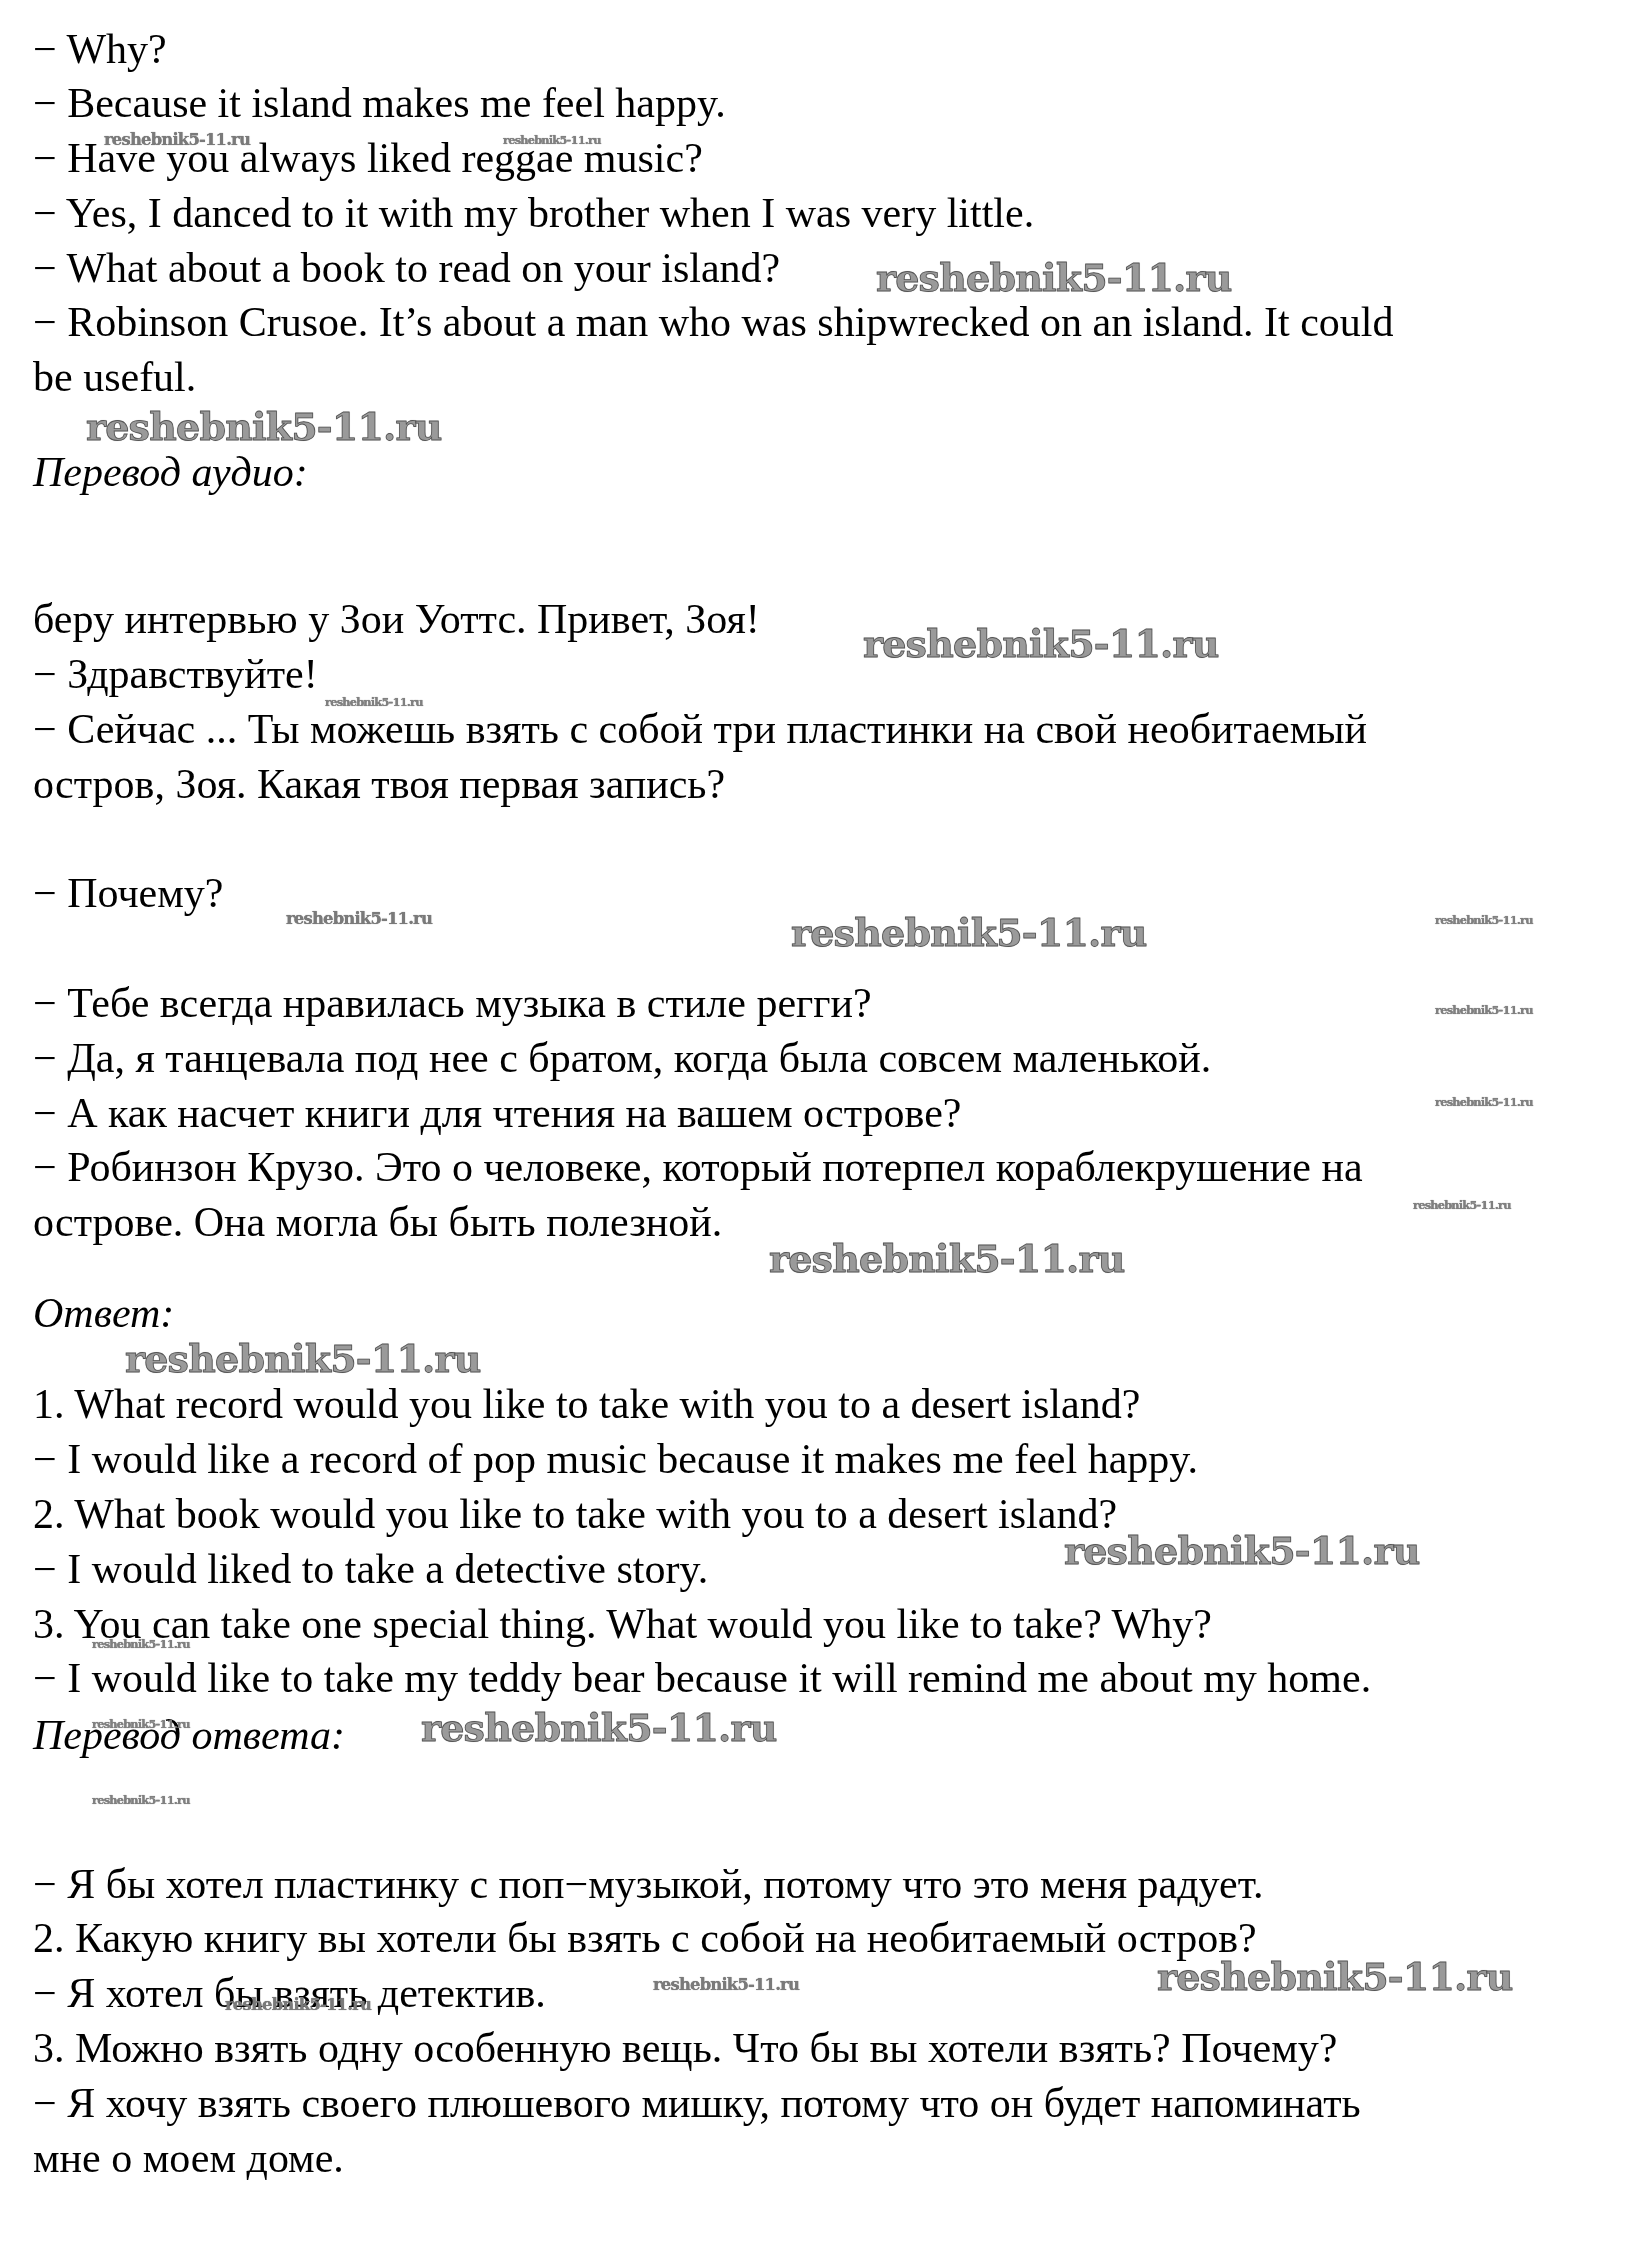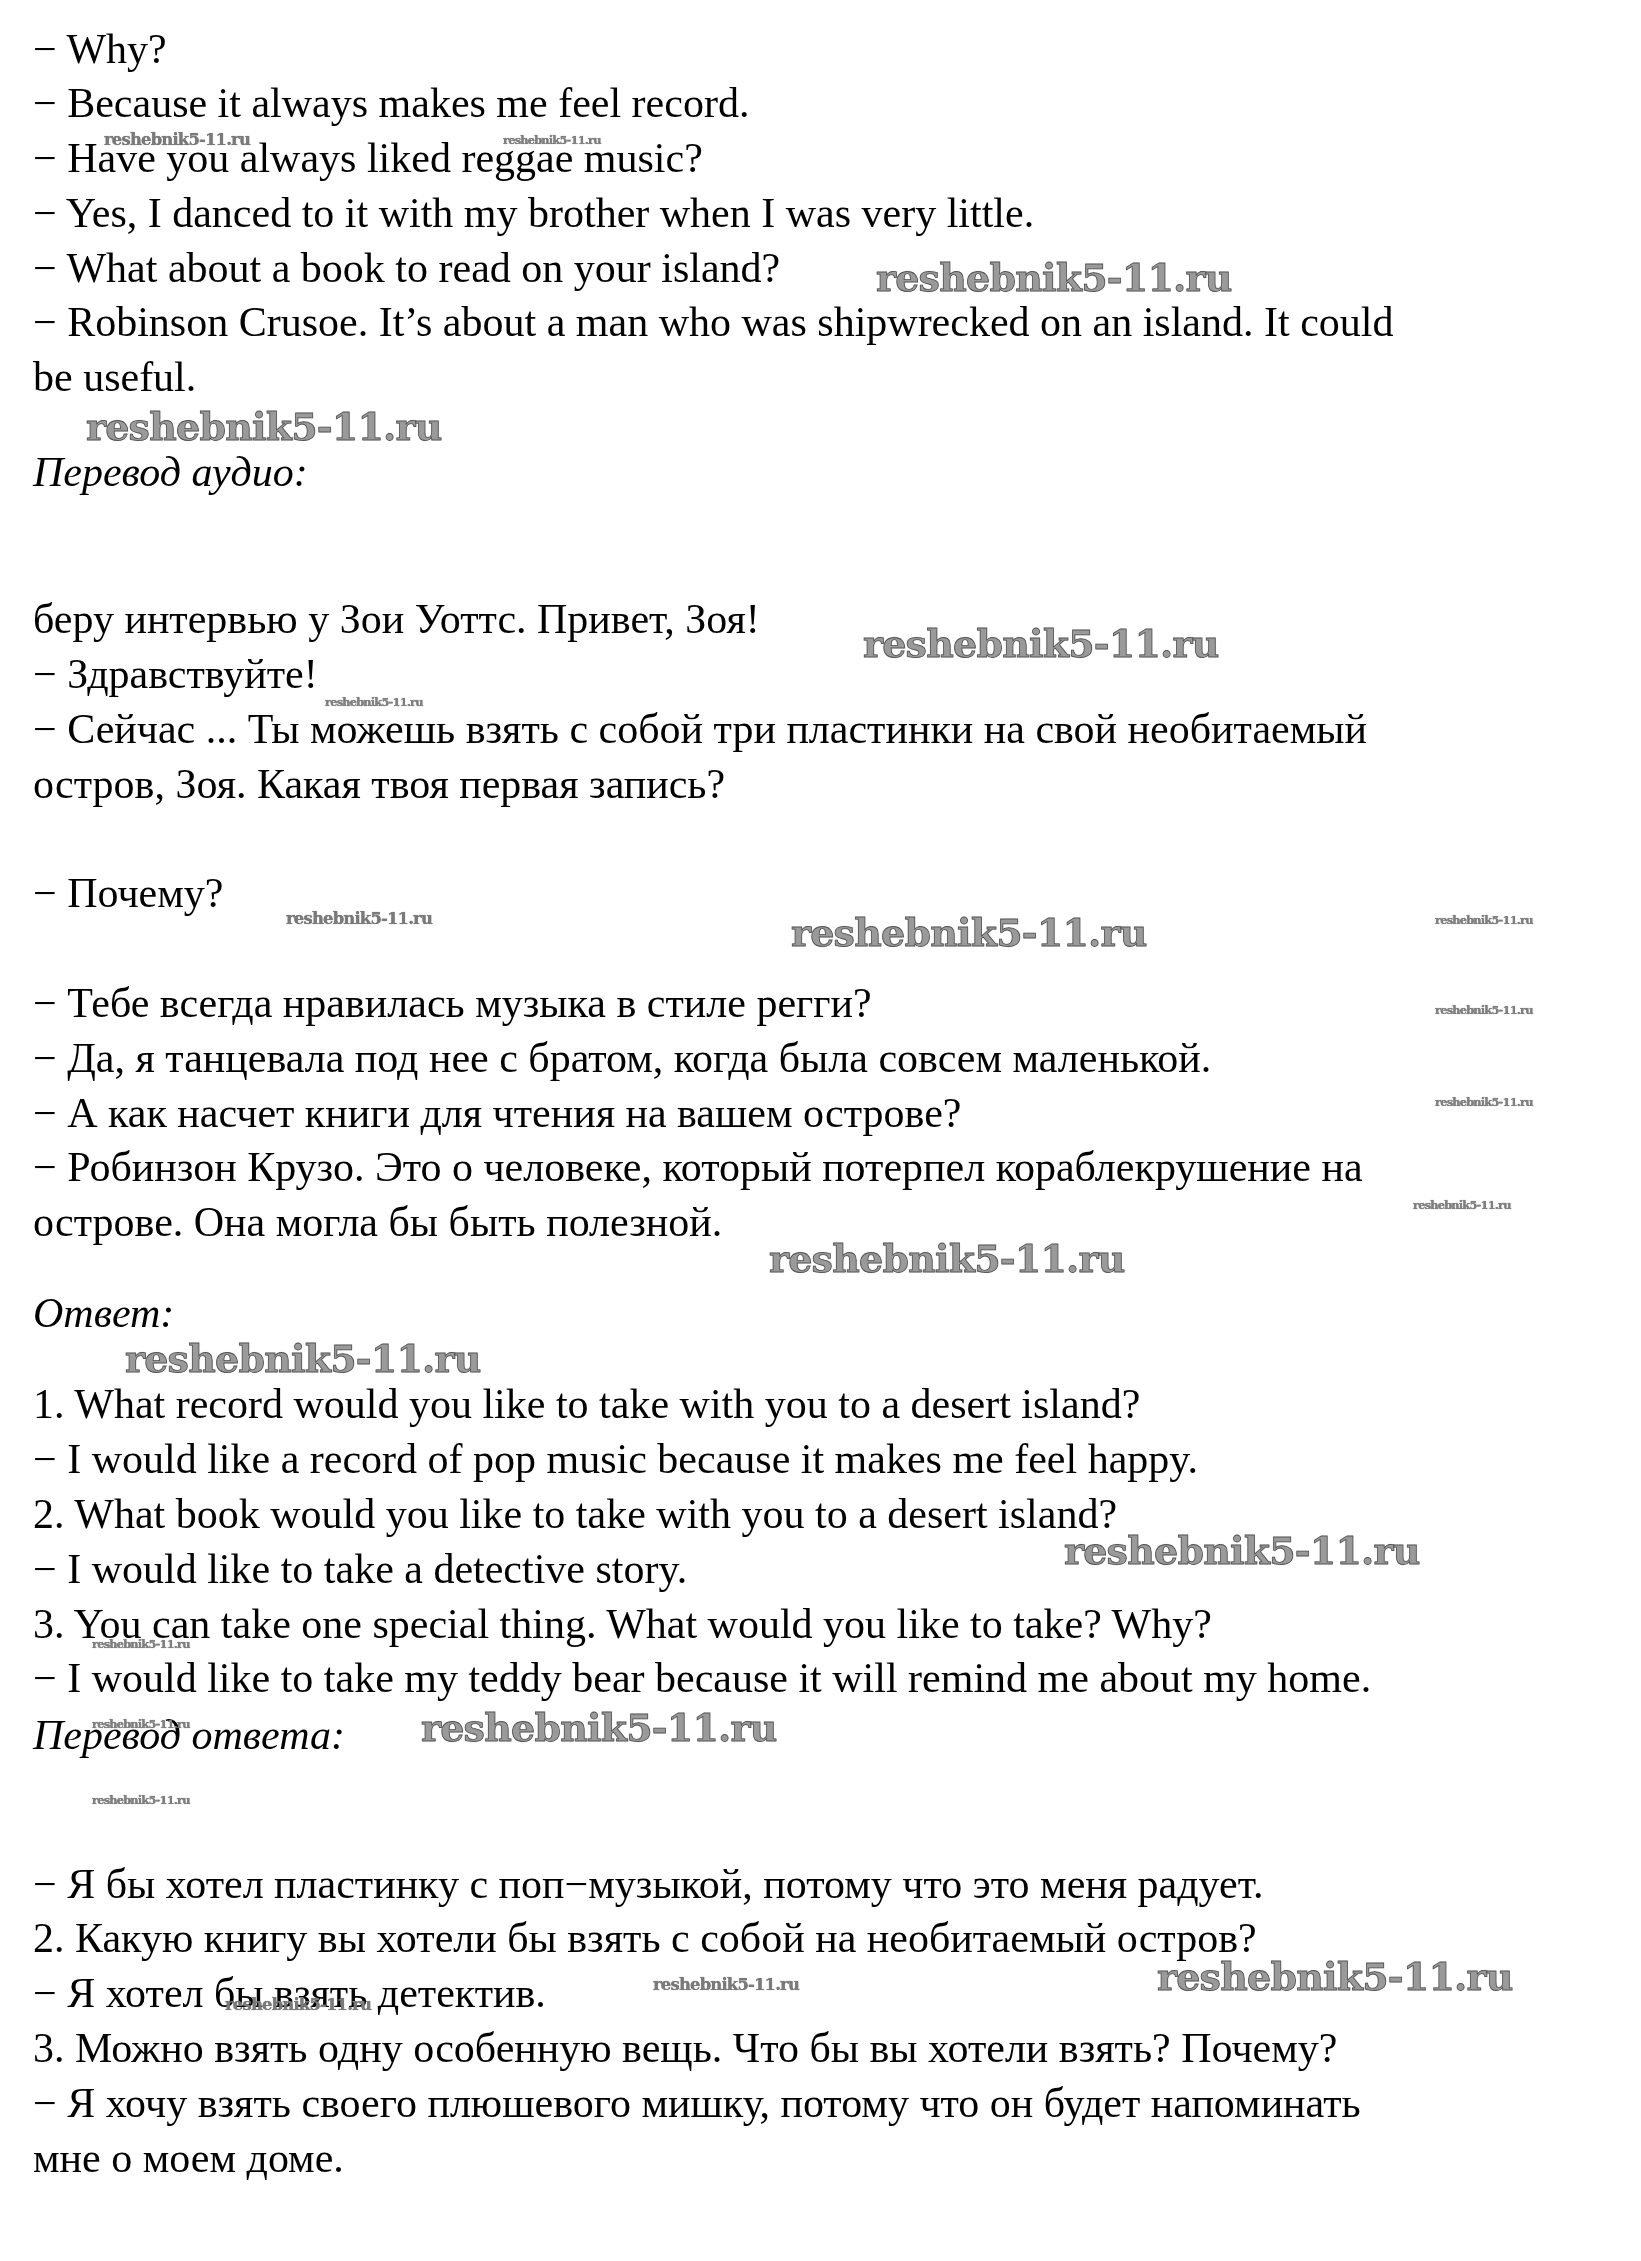--- a/index.html
+++ b/index.html
@@ -24,21 +24,21 @@
   .wm.big { font-size: 38px; line-height: 43px; -webkit-text-stroke: 0.8px #555; color: #9a9a9a; }
   .wm.small { font-size: 16.4px; line-height: 19.6px; color: #7a7a7a; }
   .wm.tiny { font-size: 11.4px; line-height: 14.7px; color: #808080; }
 </style>
 </head>
 <body>
 
 <div class="page">
 
   <div class="line" style="top:24.5px">− Why?</div>
-  <div class="line" style="top:79px">− Because it always makes me feel record.</div>
+  <div class="line" style="top:79px">− Because it island makes me feel happy.</div>
   <div class="line" style="top:134px">− Have you always liked reggae music?</div>
   <div class="line" style="top:189px">− Yes, I danced to it with my brother when I was very little.</div>
   <div class="line" style="top:244px">− What about a book to read on your island?</div>
   <div class="line" style="top:298px">− Robinson Crusoe. It’s about a man who was shipwrecked on an island. It could</div>
   <div class="line" style="top:353px">be useful.</div>
 
   <div class="line italic" style="top:448px">Перевод аудио:</div>
 
   <div class="line" style="top:595px">беру интервью у Зои Уоттс. Привет, Зоя!</div>
   <div class="line" style="top:650px">− Здравствуйте!</div>
@@ -49,21 +49,21 @@
   <div class="line" style="top:1034px">− Да, я танцевала под нее с братом, когда была совсем маленькой.</div>
   <div class="line" style="top:1089px">− А как насчет книги для чтения на вашем острове?</div>
   <div class="line" style="top:1143px">− Робинзон Крузо. Это о человеке, который потерпел кораблекрушение на</div>
   <div class="line" style="top:1198px">острове. Она могла бы быть полезной.</div>
 
   <div class="line italic" style="top:1289px">Ответ:</div>
 
   <div class="line" style="top:1380px">1. What record would you like to take with you to a desert island?</div>
   <div class="line" style="top:1435px">− I would like a record of pop music because it makes me feel happy.</div>
   <div class="line" style="top:1490px">2. What book would you like to take with you to a desert island?</div>
-  <div class="line" style="top:1545px">− I would like to take a detective story.</div>
+  <div class="line" style="top:1545px">− I would liked to take a detective story.</div>
   <div class="line" style="top:1600px">3. You can take one special thing. What would you like to take? Why?</div>
   <div class="line" style="top:1654px">− I would like to take my teddy bear because it will remind me about my home.</div>
 
   <div class="line italic" style="top:1711px">Перевод ответа:</div>
 
   <div class="line" style="top:1860px">− Я бы хотел пластинку с поп−музыкой, потому что это меня радует.</div>
   <div class="line" style="top:1914px">2. Какую книгу вы хотели бы взять с собой на необитаемый остров?</div>
   <div class="line" style="top:1969px">− Я хотел бы взять детектив.</div>
   <div class="line" style="top:2024px">3. Можно взять одну особенную вещь. Что бы вы хотели взять? Почему?</div>
   <div class="line" style="top:2079px">− Я хочу взять своего плюшевого мишку, потому что он будет напоминать</div>

